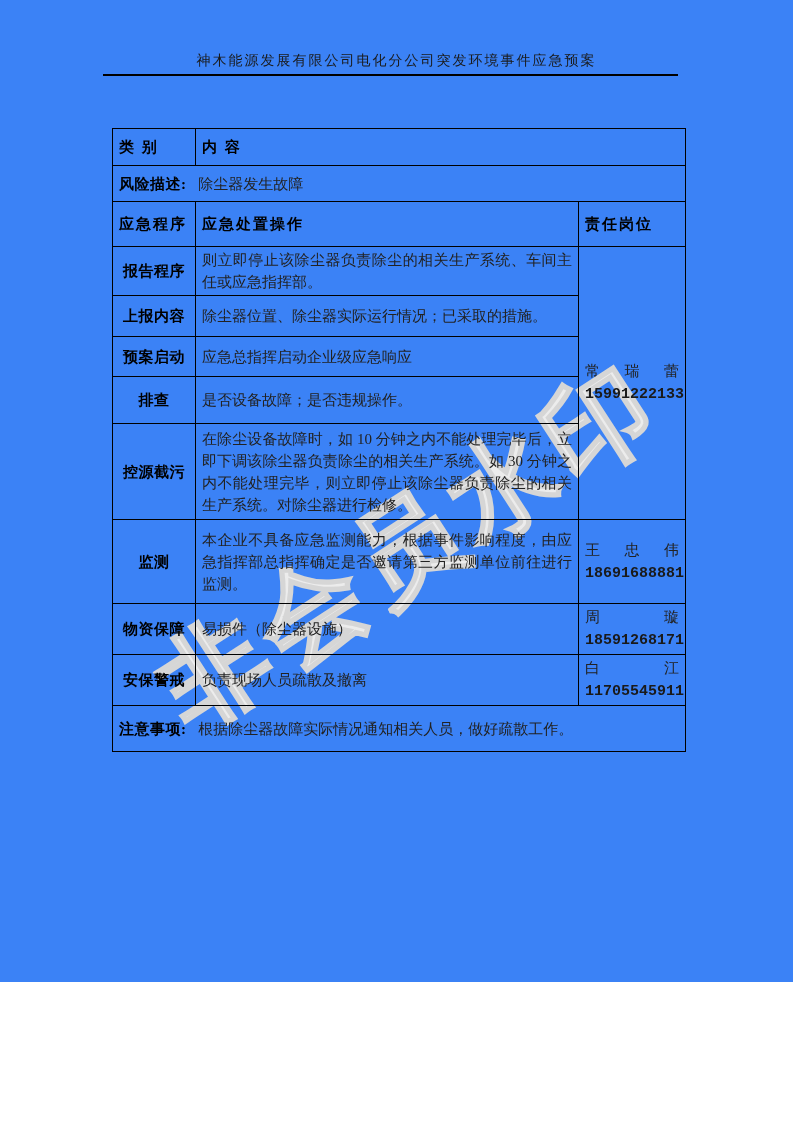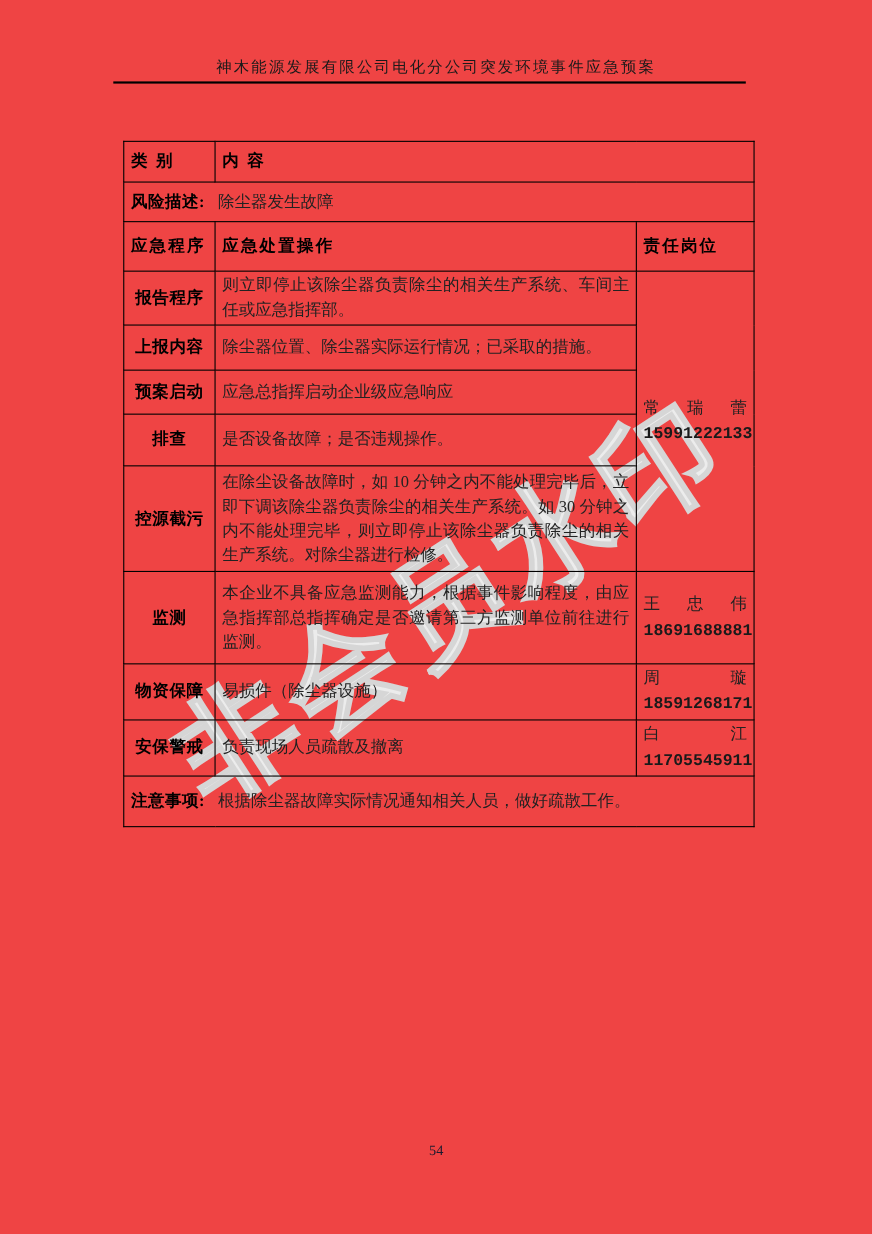--- a/index.html
+++ b/index.html
@@ -4,22 +4,22 @@
 <style>
   html, body { margin: 0; padding: 0; }
   body {
     width: 793px; height: 1122px;
     background: #ffffff;
     font-family: "Liberation Serif", "DejaVu Serif", serif;
     color: #000;
   }
   .page {
     position: relative;
-    width: 793px; height: 1122px;
-    background: #ef4444;
+    width: 793px; height: 982px;
+    background: #3b82f6;
     overflow: hidden;
   }
   .doc-header {
     position: absolute;
     top: 52px; left: 0; width: 793px;
     text-align: center;
     font-size: 14px;
     letter-spacing: 2px;
     color: #1a1a1a;
   }

